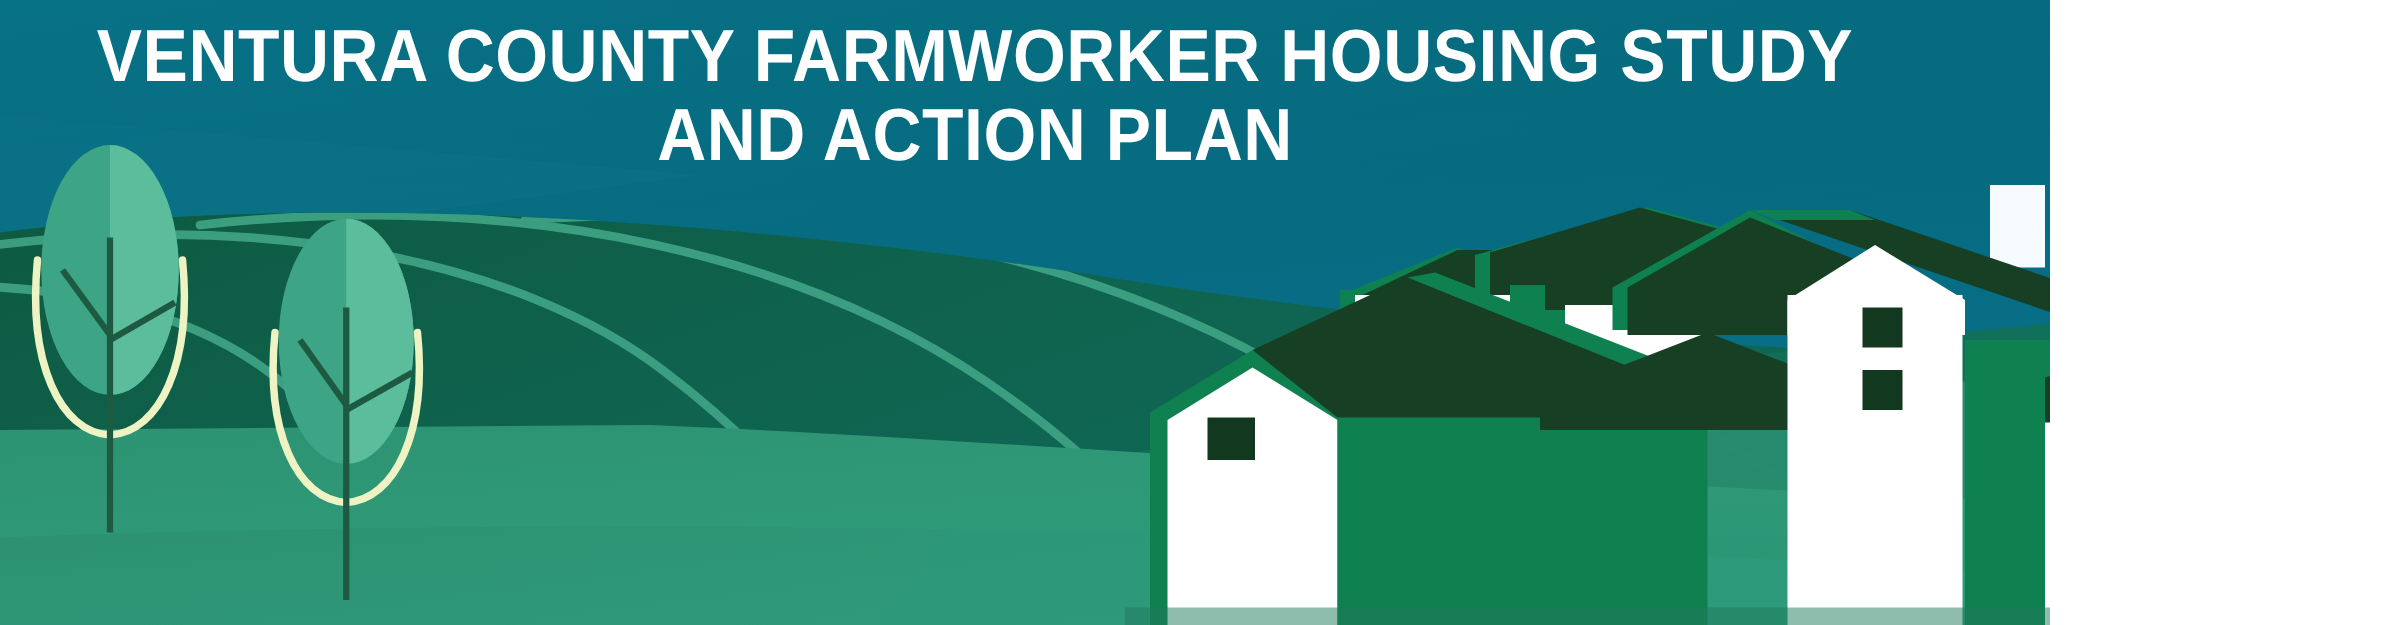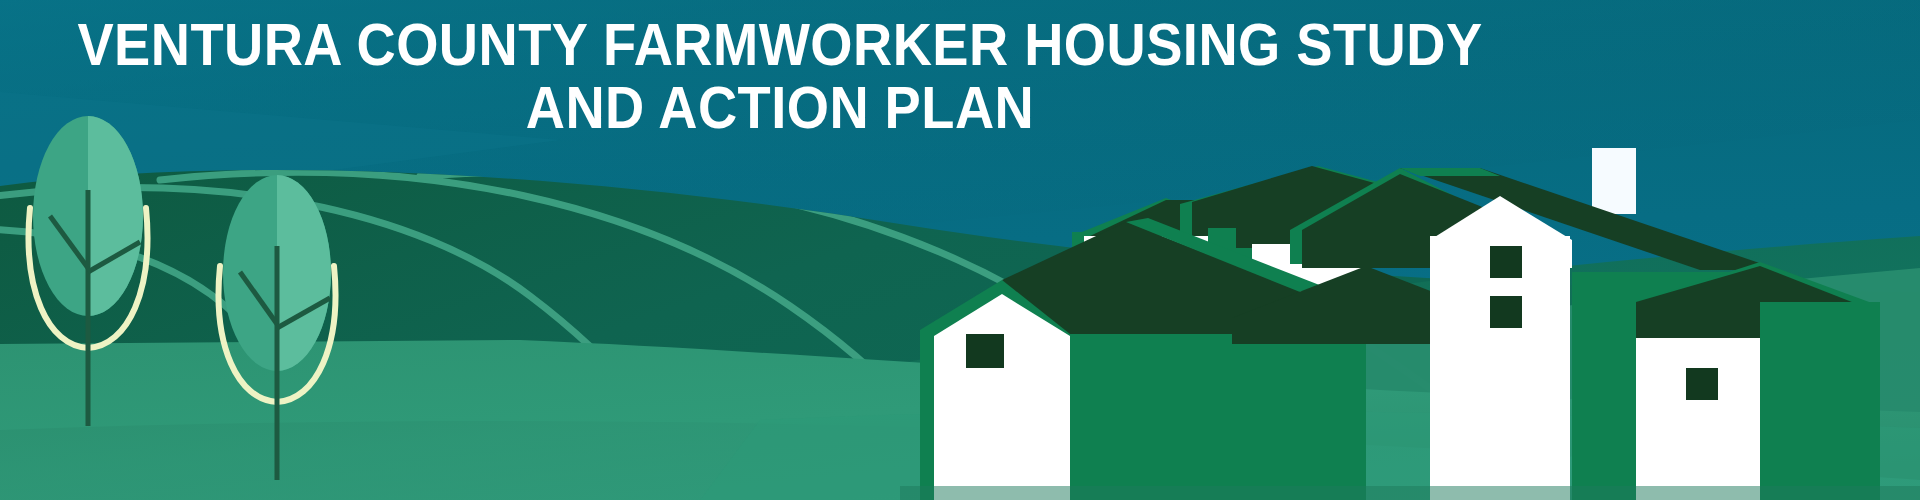--- a/index.html
+++ b/index.html
@@ -3,21 +3,21 @@
 <meta charset="utf-8">
 <title>Ventura County Farmworker Housing Study and Action Plan</title>
 <style>
   html, body {
     margin: 0;
     padding: 0;
     background: #ffffff;
   }
   #banner {
     position: relative;
-    width: 1920px;
+    width: 1640px;
     height: 500px;
     overflow: hidden;
     font-family: "Liberation Sans", "DejaVu Sans", sans-serif;
   }
   #scene {
     position: absolute;
     inset: 0;
     width: 1920px;
     height: 500px;
     display: block;

